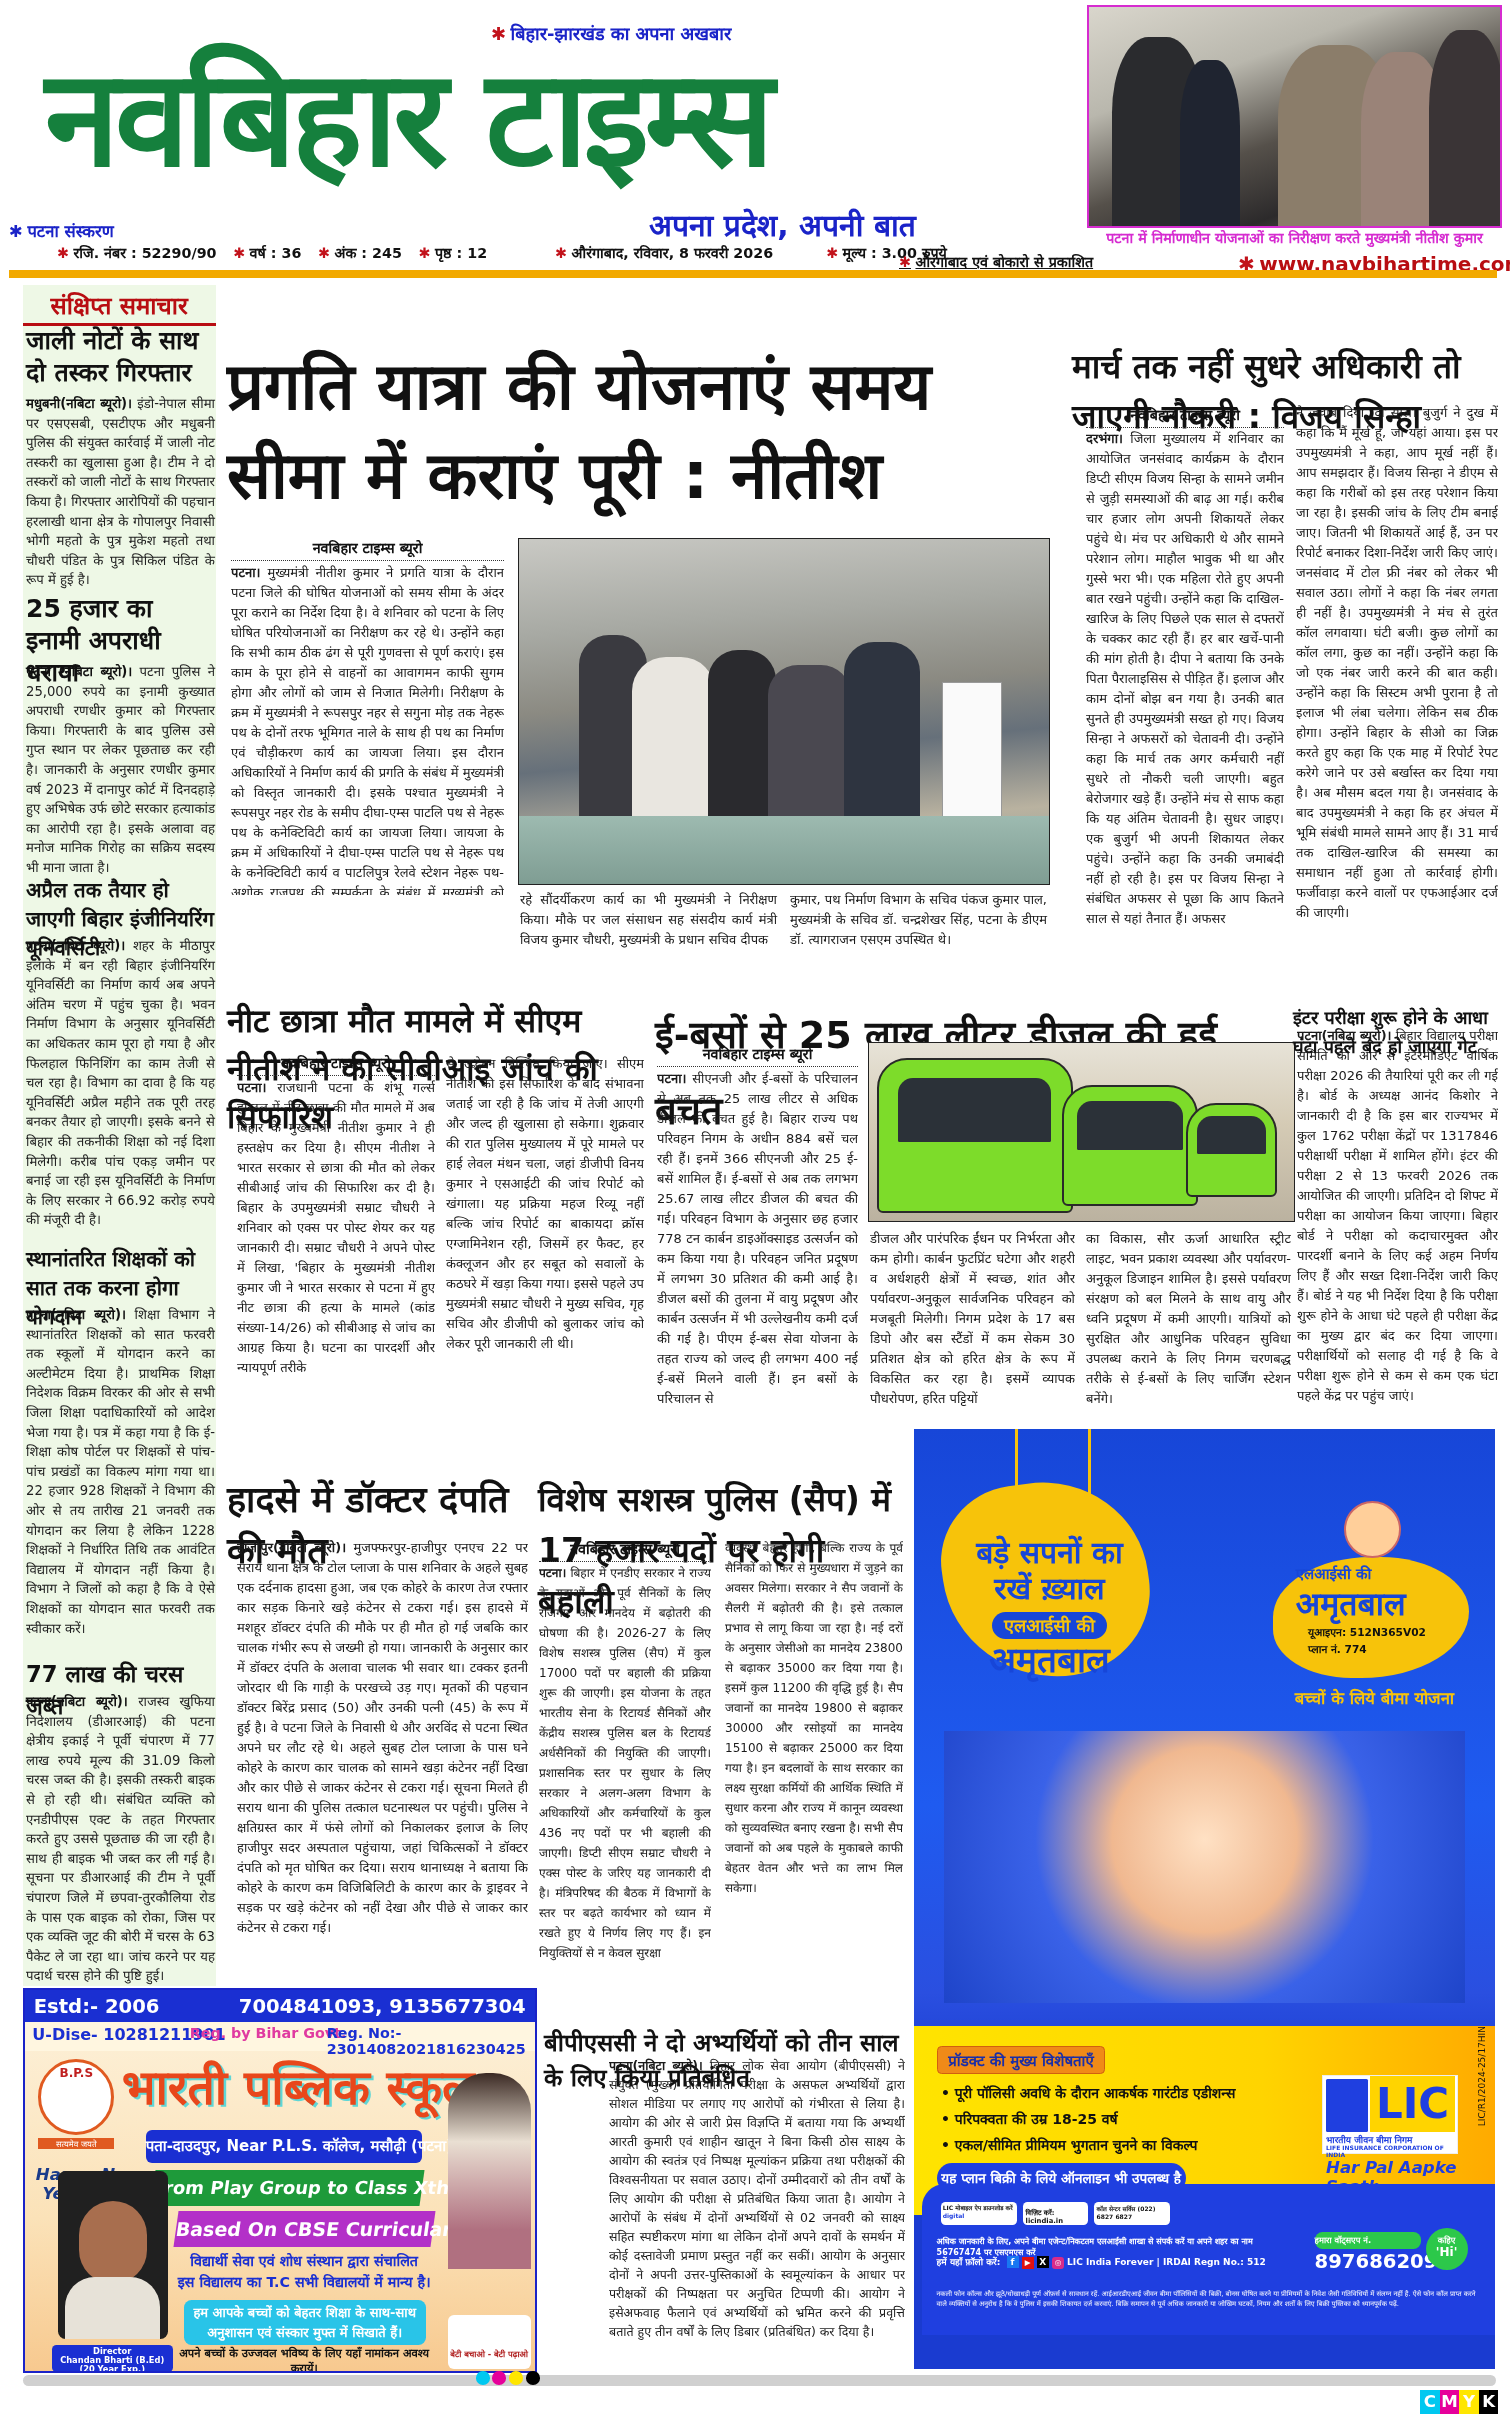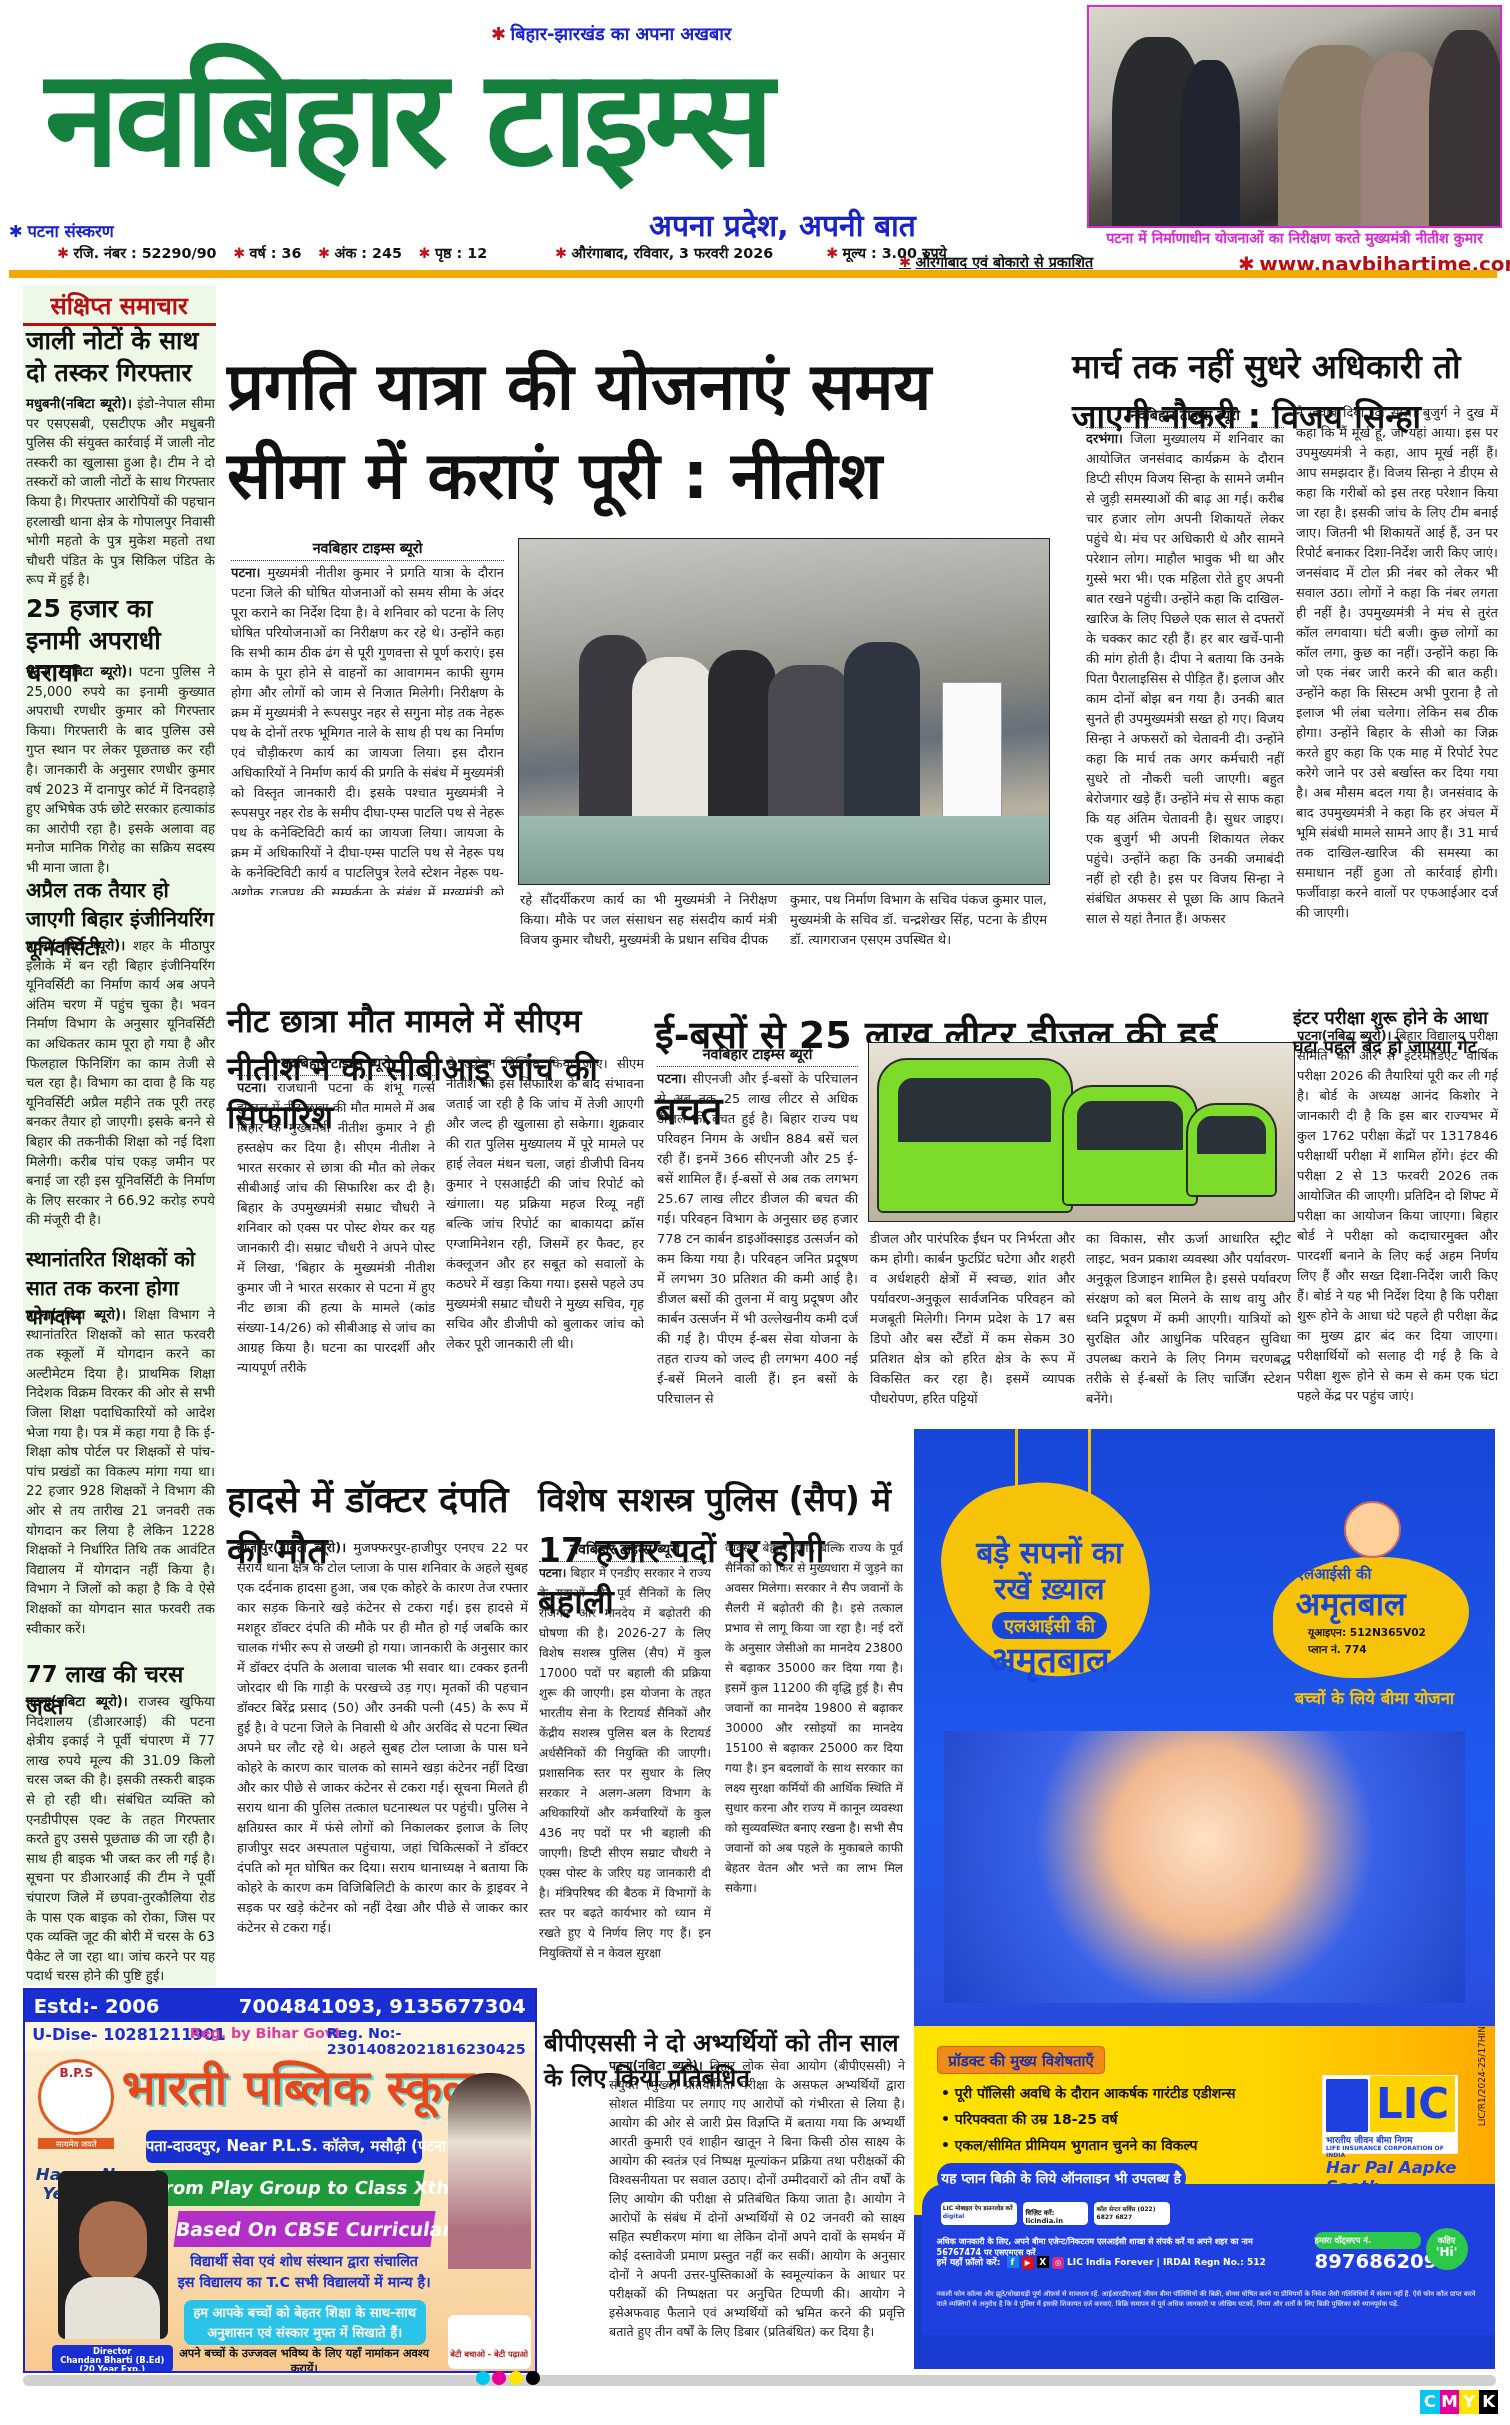--- a/index.html
+++ b/index.html
@@ -67,21 +67,21 @@
 <div class="abs tagline-top"><span class="star">✱</span><span>बिहार-झारखंड का अपना अखबार</span></div>
 <div class="abs logo serif">नवबिहार टाइम्स</div>
 <div class="abs edition"><span class="star" style="color:#1a23c8">✱</span><span>पटना संस्करण</span></div>
 <div class="abs motto">अपना प्रदेश, अपनी बात</div>
 
 <div class="abs metabar">
   <span><span class="star">✱</span><span>रजि. नंबर : 52290/90</span></span>
   <span style="margin-left:16.6px"><span class="star">✱</span><span>वर्ष : 36</span></span>
   <span style="margin-left:16.6px"><span class="star">✱</span><span>अंक : 245</span></span>
   <span style="margin-left:16.6px"><span class="star">✱</span><span>पृष्ठ : 12</span></span>
-  <span style="margin-left:68px"><span class="star">✱</span><span>औरंगाबाद, रविवार, 3 फरवरी 2026</span></span>
+  <span style="margin-left:68px"><span class="star">✱</span><span>औरंगाबाद, रविवार, 8 फरवरी 2026</span></span>
   <span style="margin-left:53px"><span class="star">✱</span><span>मूल्य : 3.00 रुपये</span></span>
 </div>
 <div class="abs pub-from" style="left:899px"><span class="star">✱</span><span>औरंगाबाद एवं बोकारो से प्रकाशित</span></div>
 <div class="abs website"><span class="star">✱</span><span>www.navbihartime.com</span></div>
 
 <div class="abs top-photo">
   <div class="fig" style="left:22.7px;width:91px;height:189px;background:#2a2b2e"></div>
   <div class="fig" style="left:91px;width:60px;height:166px;background:#1f2430"></div>
   <div class="fig" style="left:189px;width:113px;height:181px;background:#8b7d6a"></div>
   <div class="fig" style="left:272px;width:83px;height:174px;background:#9a8378"></div>

